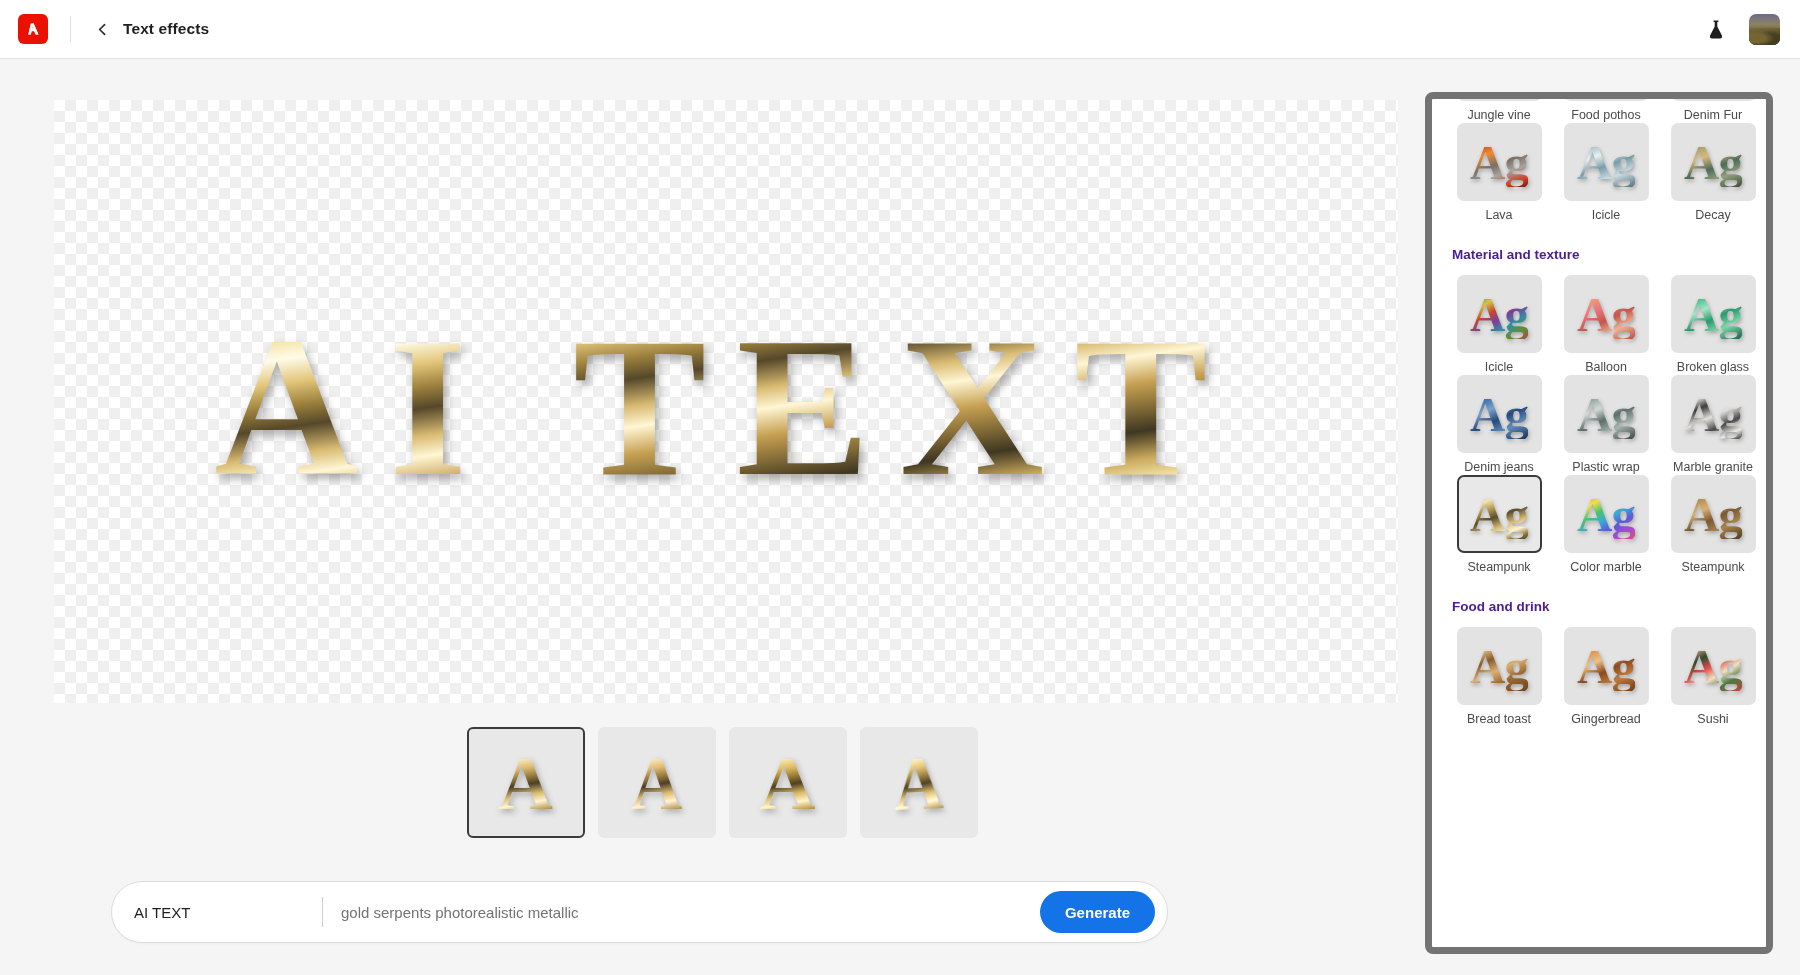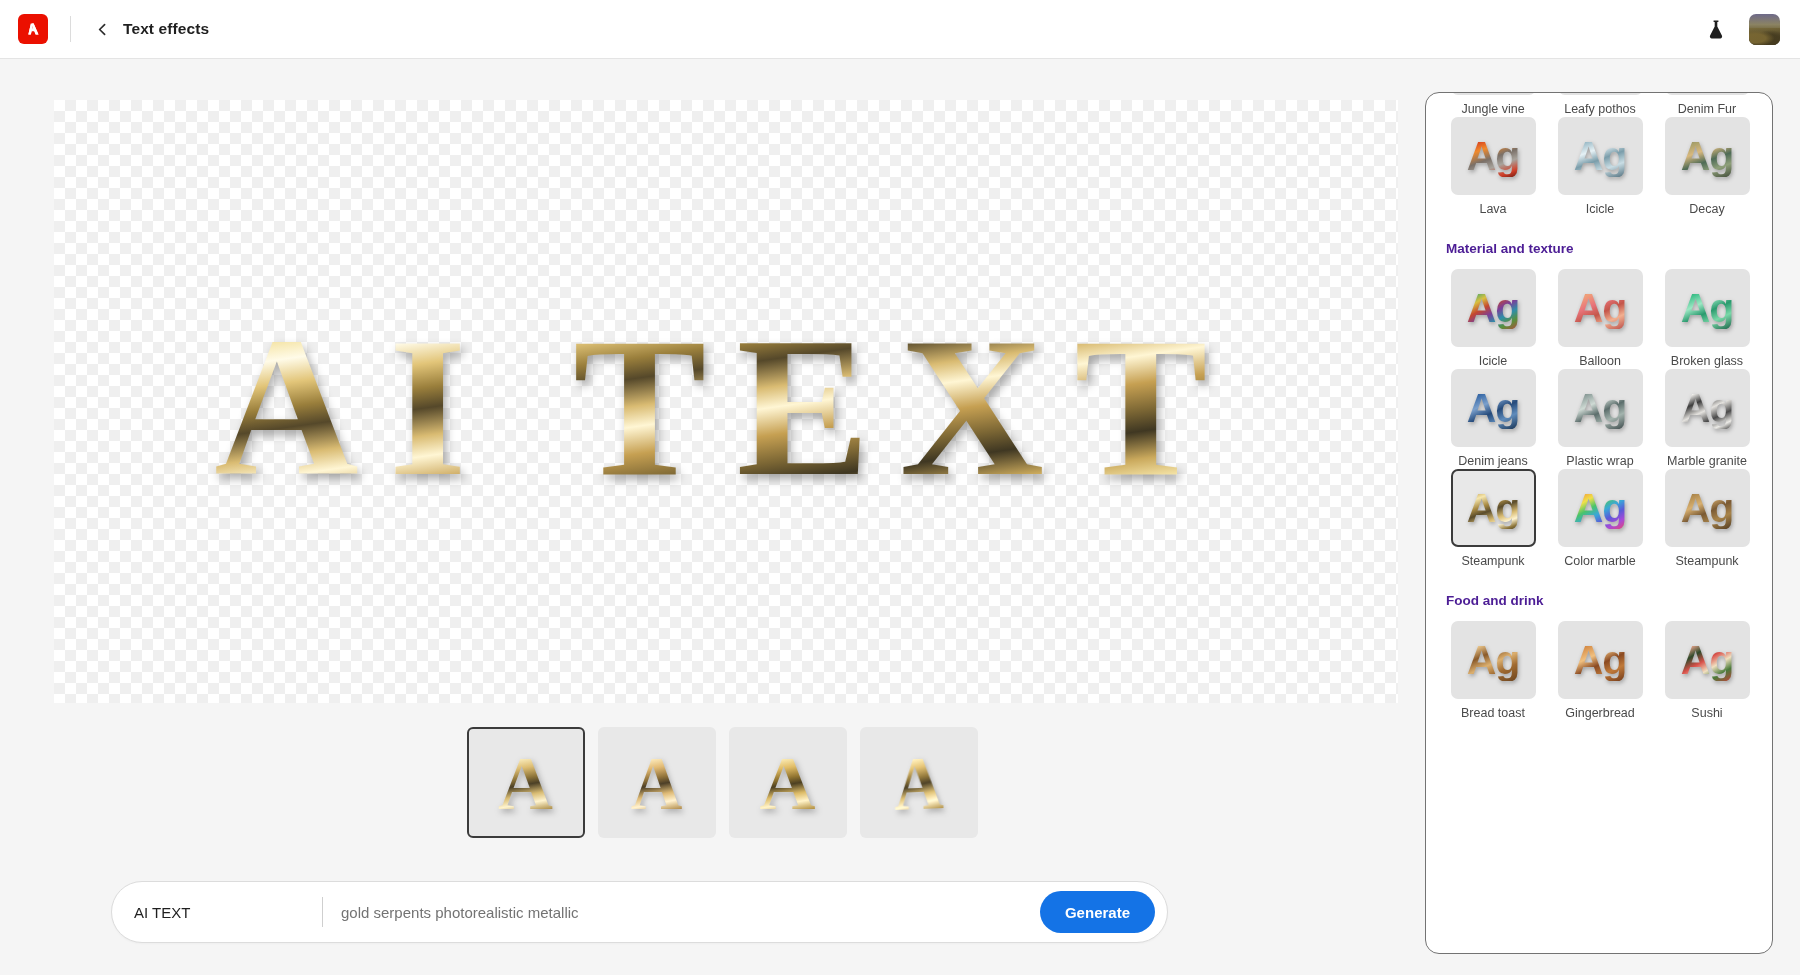--- a/index.html
+++ b/index.html
@@ -195,22 +195,22 @@
     cursor: pointer;
     white-space: nowrap;
   }
 
   
   .sidebar {
     position: absolute;
     top: 92px; left: 1425px;
     width: 348px; height: 862px;
     background: #ffffff;
-    border: 1px solid #737373;
-    border-radius: 14px;
+    border: 7px solid #737373;
+    border-radius: 8px;
     overflow: hidden;
   }
   .sidebar-scroll {
     position: absolute;
     top: -76px; left: 0;
     width: 348px;
     padding: 0 20px 24px 20px;
   }
   .effect-grid {
     display: grid;
@@ -224,22 +224,22 @@
   .effect-tile {
     width: 85px; height: 78px;
     border-radius: 7px;
     background: #e3e3e3;
     border: 2px solid transparent;
     display: flex; align-items: center; justify-content: center;
     overflow: hidden;
   }
   .effect-cell.selected .effect-tile { border-color: #3b3b3b; background: #e8e8e8; }
   .effect-ag {
-    font-family: Liberation Sans, sans-serif;
-    font-size: 41px; font-weight: 700;
+    font-family: Liberation Serif, serif;
+    font-size: 49px; font-weight: 700;
     line-height: 1;
     letter-spacing: -1px;
     -webkit-background-clip: text; background-clip: text;
     color: transparent; -webkit-text-fill-color: transparent;
     filter: drop-shadow(1px 2px 2px rgba(0,0,0,.3));
   }
   .effect-label {
     margin-top: 7px;
     font-size: 12.5px;
     color: #4a4a4a;
@@ -320,21 +320,21 @@
 
 <div class="sidebar">
   <div class="sidebar-scroll" id="sidebar-scroll">
       <div class="effect-grid">
         <div class="effect-cell">
           <div class="effect-tile"></div>
           <div class="effect-label">Jungle vine</div>
         </div>
         <div class="effect-cell">
           <div class="effect-tile"></div>
-          <div class="effect-label">Leafy pothos</div>
+          <div class="effect-label">Food pothos</div>
         </div>
         <div class="effect-cell">
           <div class="effect-tile"></div>
           <div class="effect-label">Denim Fur</div>
         </div>
       </div>
       <div class="effect-grid">
         <div class="effect-cell">
           <div class="effect-tile">
             <span class="effect-ag" style="background-image: linear-gradient(160deg, rgb(142, 27, 16) 0%, rgb(216, 68, 31) 16%, rgb(240, 138, 44) 32%, rgb(122, 112, 104) 52%, rgb(168, 163, 156) 68%, rgb(209, 64, 42) 86%, rgb(109, 26, 16) 100%);">Ag</span>

